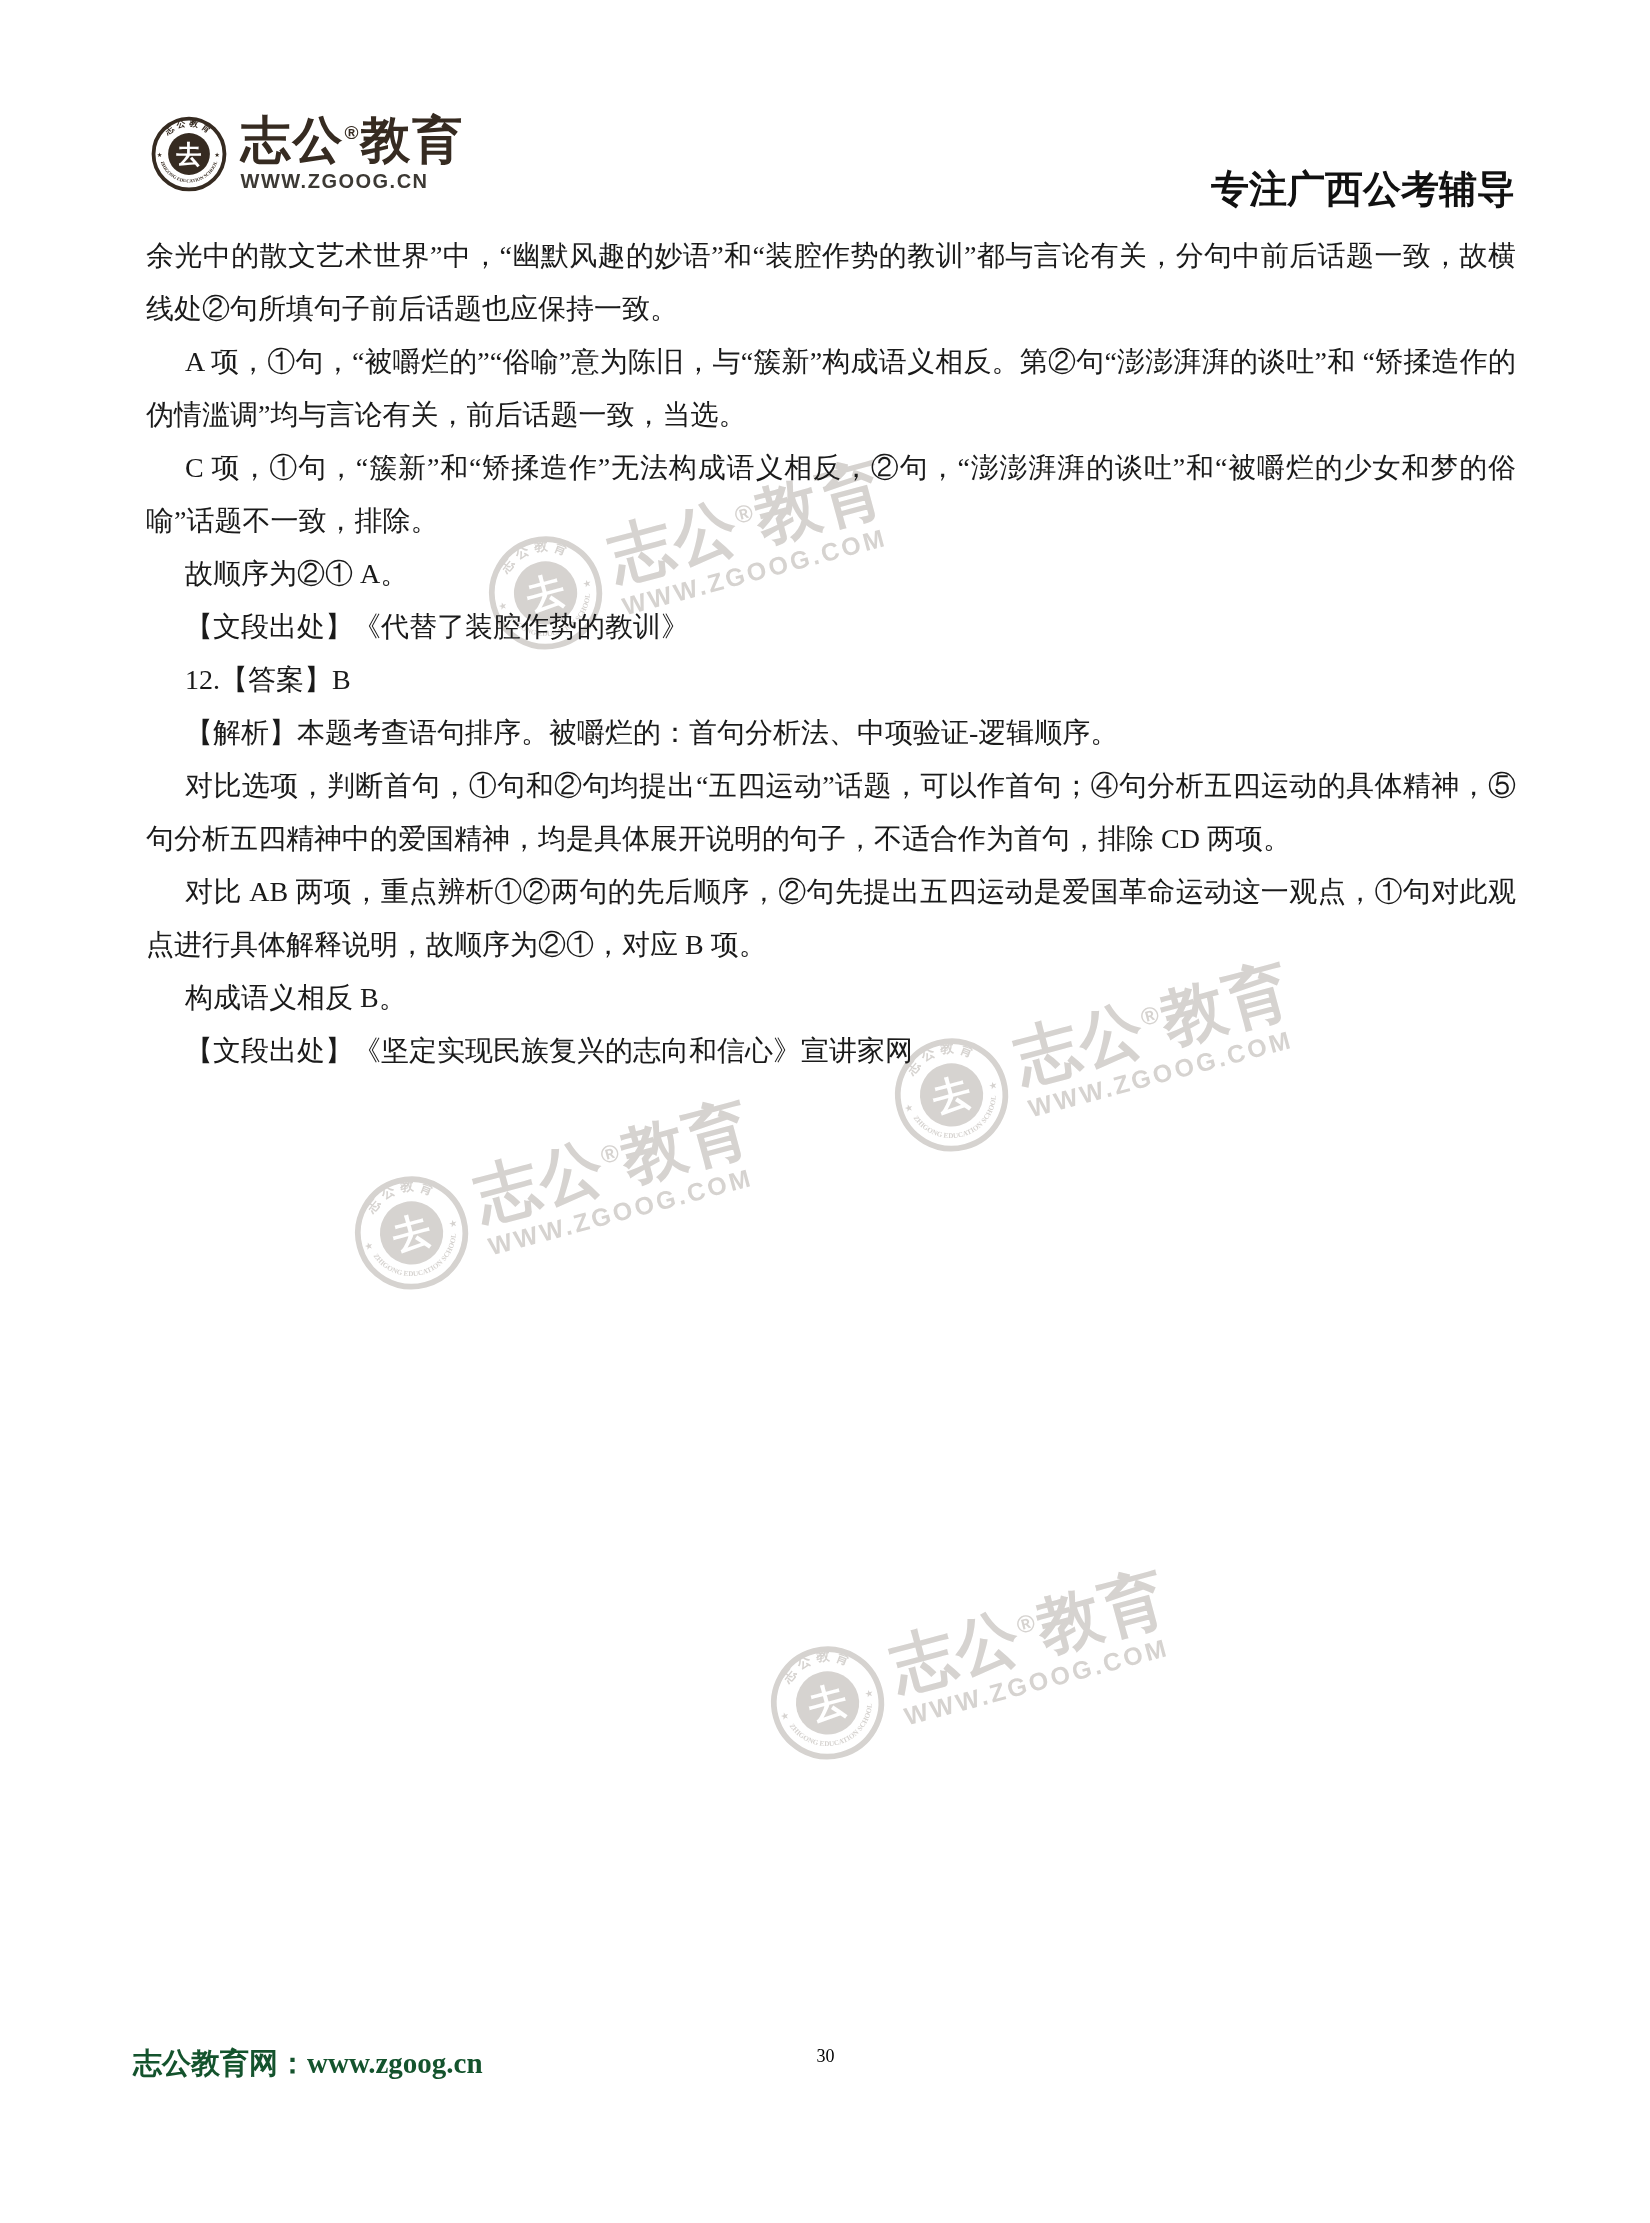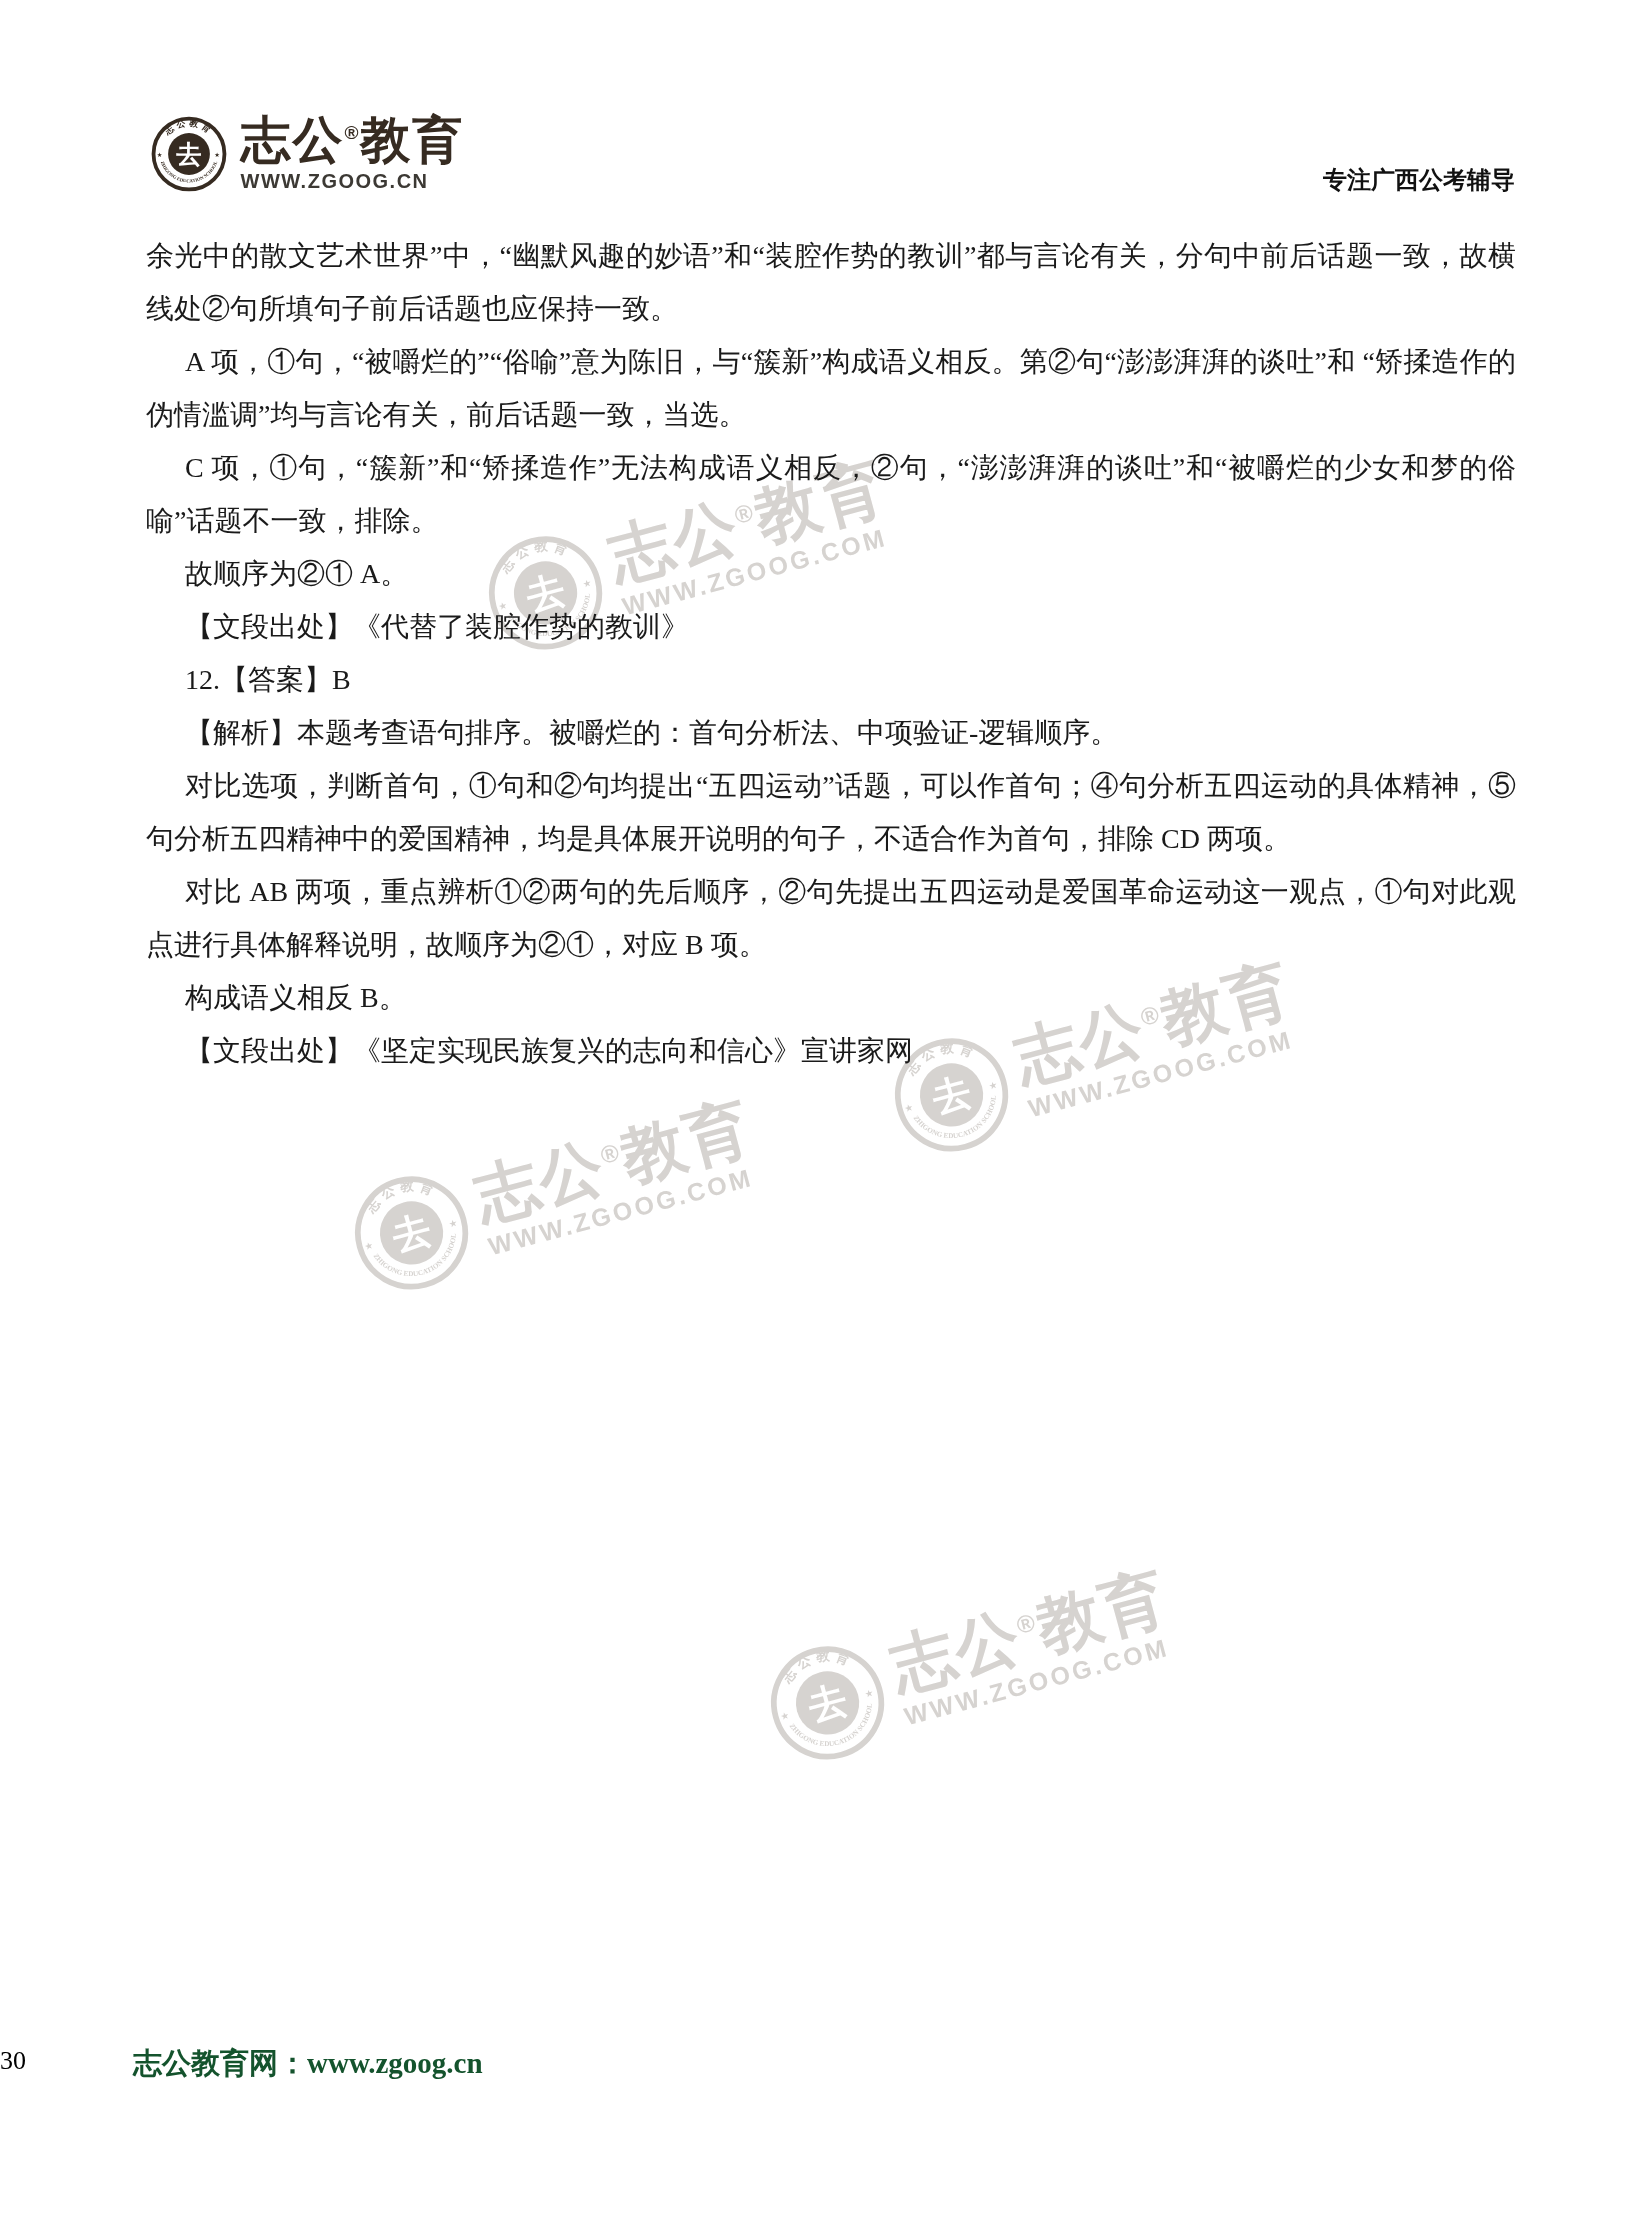--- a/index.html
+++ b/index.html
@@ -23,21 +23,21 @@
     font-weight:700; letter-spacing:1.5px; margin-top:4.9px; white-space:nowrap;
   }
 
   .header-lockup { position:absolute; left:151px; top:115px; }
   .header-lockup .seal { width:76px; height:76px; }
   .header-lockup .wordmark { font-size:50px; }
   .header-lockup .logo-url { font-size:20px; color:#3c3934; }
 
   .tagline {
     position:absolute; top:164px; right:136px;
-    font-size:24px; font-weight:bold; color:#111;
+    font-size:38px; font-weight:bold; color:#111;
   }
 
   
   .doc {
     position:absolute; left:146px; top:229px; width:1370px;
     font-size:28px; line-height:53px; text-align:justify; z-index:2;
   }
   .doc p { margin:0; }
   .doc p.indent { text-indent:39px; }
 
@@ -53,22 +53,22 @@
   .wm2 { left:889px;  top:999px; }
   .wm3 { left:349px;  top:1137px; }
   .wm4 { left:765px;  top:1607px; }
 
   
   .footer-left {
     position:absolute; left:133px; top:2044px;
     font-size:29px; font-weight:bold; color:#14532d; z-index:2;
   }
   .footer-page {
-    position:absolute; left:0; right:0; top:2046px; text-align:left;
-    font-size:26px; color:#000; z-index:2;
+    position:absolute; left:0; right:0; top:2046px; text-align:center;
+    font-size:18px; color:#000; z-index:2;
   }
 </style>
 </head>
 <body>
 
 <div class="page">
 
   <div class="brand-lockup header-lockup">
     <svg class="seal" viewBox="0 0 120 120">
       <circle cx="60" cy="60" r="56" fill="none" stroke="currentColor" stroke-width="6"></circle>

